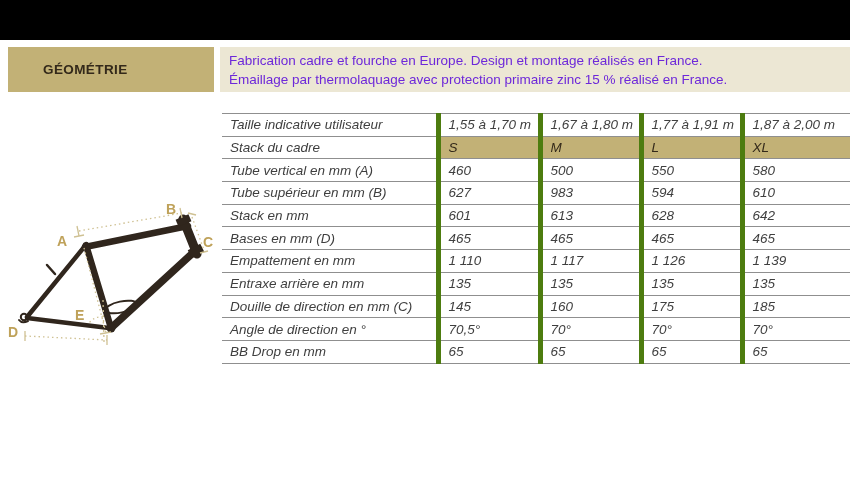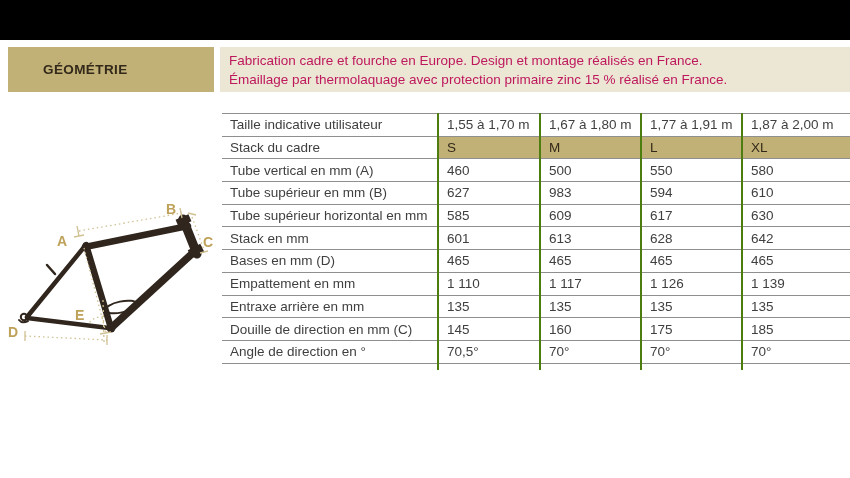--- a/index.html
+++ b/index.html
@@ -14,35 +14,35 @@
   .title-box {
     position:absolute; left:8px; top:47px; width:206px; height:45px;
     background:#c2b176; display:flex; align-items:center;
   }
   .title-box .t {
     padding-left:35px; font-weight:bold; font-size:13.5px;
     color:#33291a; letter-spacing:.4px;
   }
   .desc-box {
     position:absolute; left:220px; top:47px; width:630px; height:45px;
-    background:#ece7d4; color:#be185d;
+    background:#ece7d4; color:#6d28d9;
   }
   .desc-box .inner { padding:4px 0 0 9px; font-size:13.5px; line-height:19px; }
 
   .geo-table {
     position:absolute; left:222px; top:113px; width:628px;
     border-collapse:collapse; table-layout:fixed;
-    font-size:13.5px; color:#3f3f3f;
+    font-size:13.5px; color:#3f3f3f;font-style:italic;
   }
   .geo-table td {
     height:21.7px; padding:0 4px 0 8px; vertical-align:middle;
     border-top:1px solid #8f8f8f; white-space:nowrap; overflow:hidden;
   }
   .geo-table tr:last-child td { border-bottom:1px solid #8f8f8f; }
-  .geo-table td.val { border-left:2px solid #4d7c0f; }
+  .geo-table td.val { border-left:5px solid #4d7c0f; }
   .geo-table tr.hl td.val { background:#c2b176; color:#33291a; }
 
   .bike { position:absolute; left:0; top:190px; width:220px; height:160px; }
   .bike text { font-family:"Liberation Sans", sans-serif; font-size:14px; font-weight:bold; fill:#bfa25a; }
 </style>
 </head>
 <body>
 
 <div class="screen">
 
@@ -129,27 +129,20 @@
           <td class="val">580</td>
         </tr>
         <tr>
           <td class="lbl">Tube supérieur en mm (B)</td>
           <td class="val">627</td>
           <td class="val">983</td>
           <td class="val">594</td>
           <td class="val">610</td>
         </tr>
         <tr>
-          <td class="lbl">Tube supérieur horizontal en mm</td>
-          <td class="val">585</td>
-          <td class="val">609</td>
-          <td class="val">617</td>
-          <td class="val">630</td>
-        </tr>
-        <tr>
           <td class="lbl">Stack en mm</td>
           <td class="val">601</td>
           <td class="val">613</td>
           <td class="val">628</td>
           <td class="val">642</td>
         </tr>
         <tr>
           <td class="lbl">Bases en mm (D)</td>
           <td class="val">465</td>
           <td class="val">465</td>

